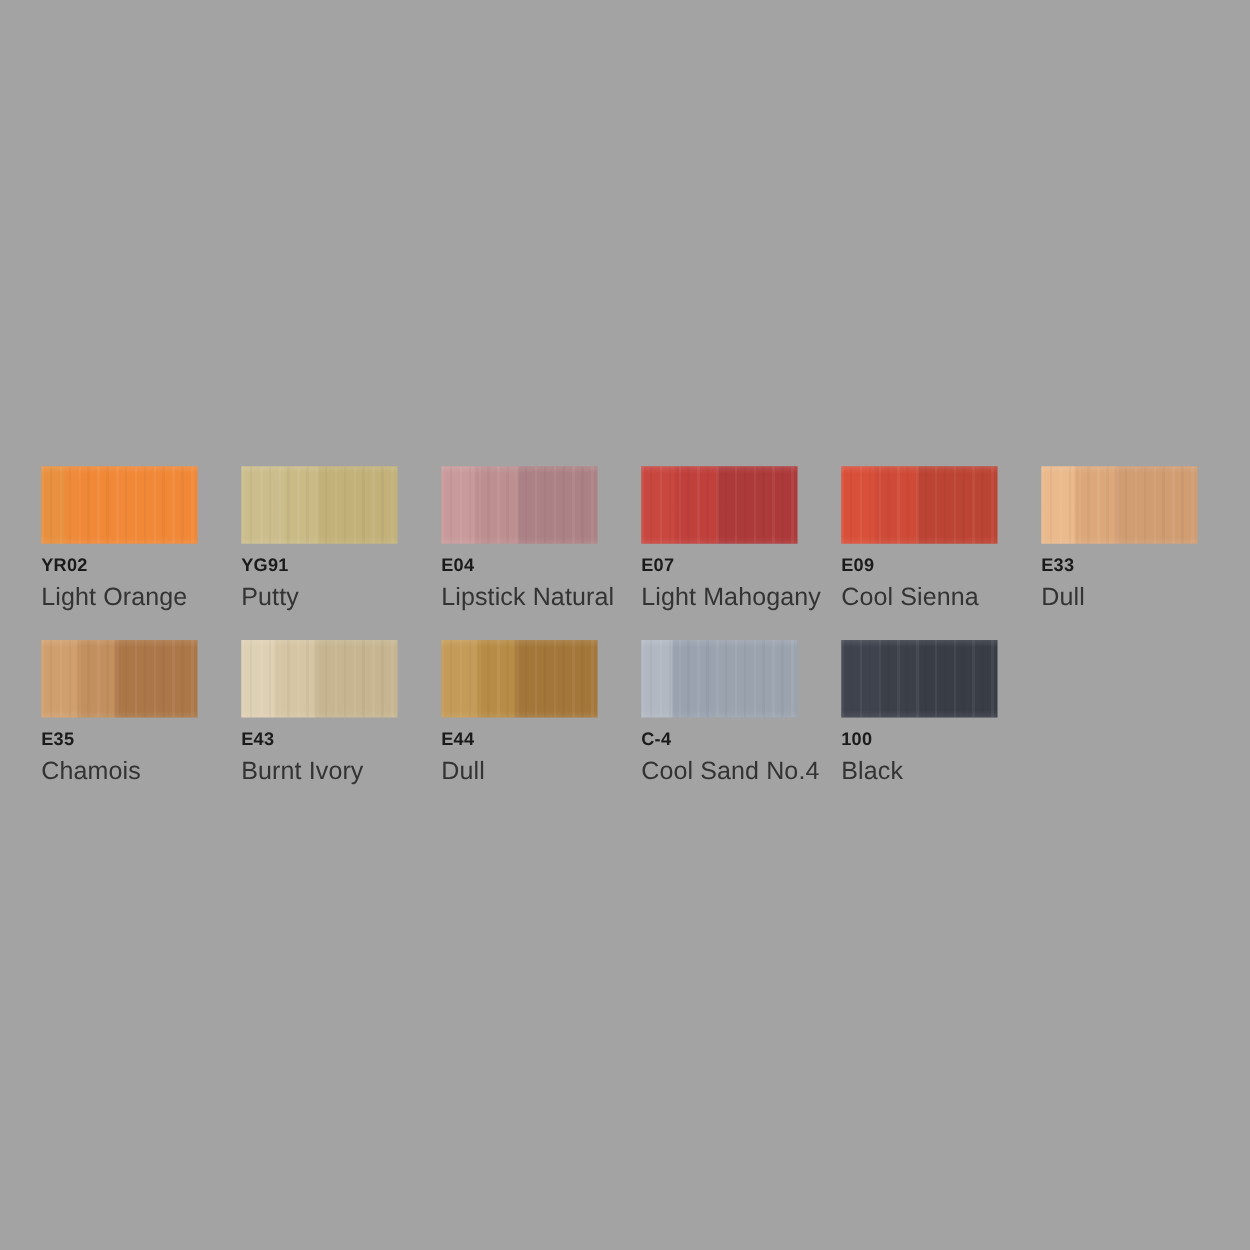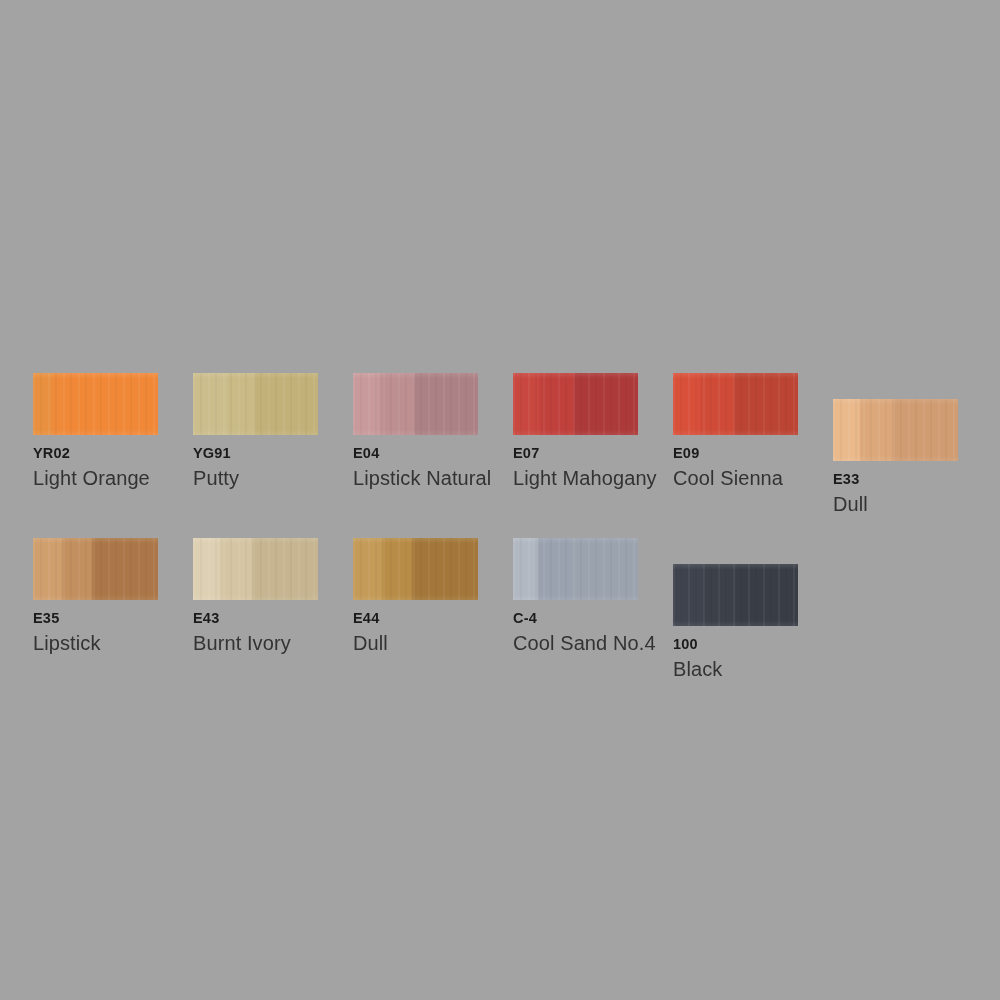--- a/index.html
+++ b/index.html
@@ -38,21 +38,20 @@
     margin-bottom: 23px;
   }
 
   .swatch-cell {
     width: 125px;
     margin-right: 35px;
     position: relative;
   }
   .swatch-cell:last-child {
     margin-right: 0;
-    margin-top: 26px;
   }
 
   .swatch-chip {
     width: 125px;
     height: 62px;
     position: relative;
     overflow: hidden;
     display: block;
   }
 
@@ -161,21 +160,21 @@
       </div>
     </div>
 
     <div class="swatch-row">
       <div class="swatch-cell">
         <div class="swatch-chip" title="E35 Chamois" style="background: linear-gradient(to right, rgb(208, 159, 110) 0px, rgb(208, 159, 110) 28px, rgb(194, 143, 94) 30px, rgb(194, 143, 94) 58px, rgb(171, 119, 72) 60px, rgb(171, 119, 72) 125px);">
           <div class="streaks"></div>
           <div class="edgefade"></div>
         </div>
         <div class="swatch-code">E35</div>
-        <div class="swatch-name">Lipstick</div>
+        <div class="swatch-name">Chamois</div>
       </div>
       <div class="swatch-cell">
         <div class="swatch-chip" title="E43 Dull Ivory" style="background: linear-gradient(to right, rgb(222, 208, 179) 0px, rgb(222, 208, 179) 26px, rgb(213, 197, 164) 28px, rgb(213, 197, 164) 58px, rgb(198, 181, 144) 60px, rgb(198, 181, 144) 125px);">
           <div class="streaks"></div>
           <div class="edgefade"></div>
         </div>
         <div class="swatch-code">E43</div>
         <div class="swatch-name">Burnt Ivory</div>
       </div>
       <div class="swatch-cell">

